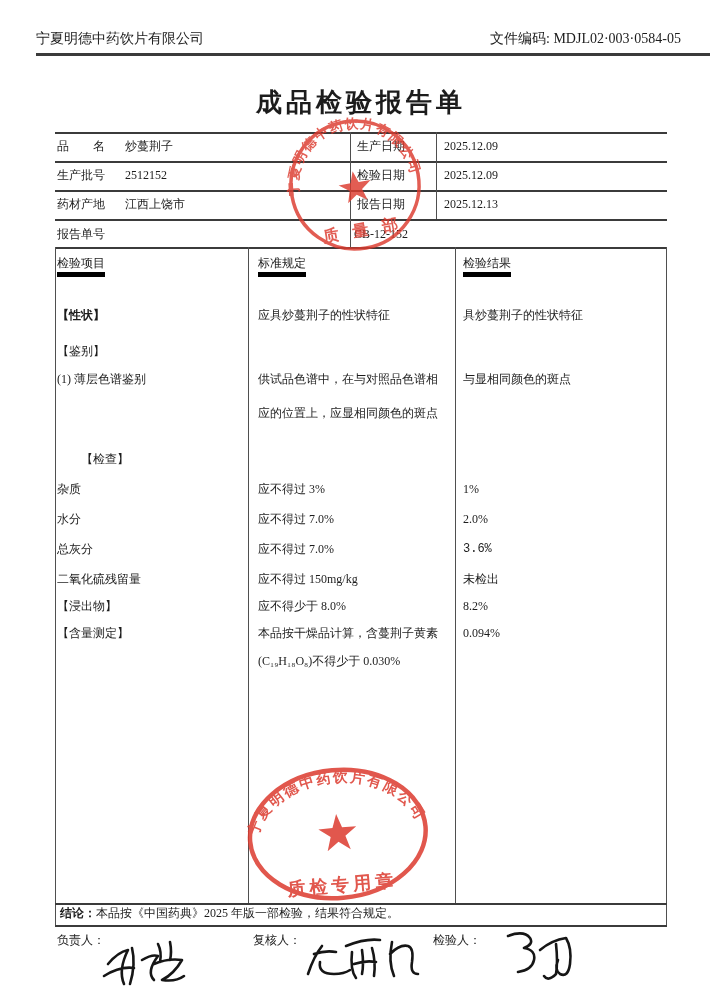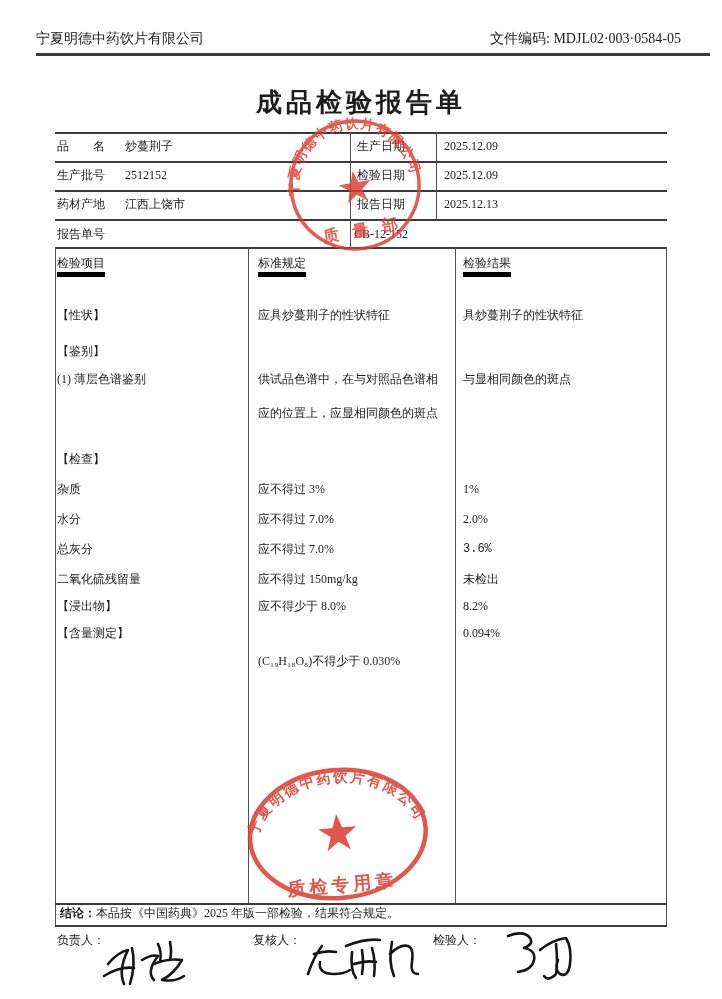--- a/index.html
+++ b/index.html
@@ -60,32 +60,32 @@
   <div class="vl" style="left:666px;top:247px;height:680px;"></div>
   <div class="vl" style="left:248px;top:247px;height:656px;"></div>
   <div class="vl" style="left:455px;top:247px;height:656px;"></div>
   <div class="hl" style="left:55px;top:903px;width:612px;"></div>
   <div class="hl" style="left:55px;top:925px;width:612px;"></div>
 
   <div class="t thead" style="left:57px;top:256px;"><span>检验项目</span></div>
   <div class="t thead" style="left:258px;top:256px;"><span>标准规定</span></div>
   <div class="t thead" style="left:463px;top:256px;"><span>检验结果</span></div>
 
-  <div class="t" style="left:57px;top:308px;">【性状】</div>
+  <div class="t" style="left:57px;top:308px;font-weight:bold;">【性状】</div>
   <div class="t" style="left:258px;top:308px;">应具炒蔓荆子的性状特征</div>
   <div class="t" style="left:463px;top:308px;">具炒蔓荆子的性状特征</div>
 
   <div class="t" style="left:57px;top:344px;">【鉴别】</div>
 
   <div class="t" style="left:57px;top:372px;">(1) 薄层色谱鉴别</div>
   <div class="t" style="left:258px;top:372px;">供试品色谱中，在与对照品色谱相</div>
   <div class="t" style="left:258px;top:406px;">应的位置上，应显相同颜色的斑点</div>
   <div class="t" style="left:463px;top:372px;">与显相同颜色的斑点</div>
 
-  <div class="t" style="left:57px;top:452px;">【检查】</div>
+  <div class="t" style="left:57px;top:452px;padding-left:24px;">【检查】</div>
 
   <div class="t" style="left:57px;top:482px;">杂质</div>
   <div class="t" style="left:258px;top:482px;">应不得过 3%</div>
   <div class="t" style="left:463px;top:482px;">1%</div>
 
   <div class="t" style="left:57px;top:512px;">水分</div>
   <div class="t" style="left:258px;top:512px;">应不得过 7.0%</div>
   <div class="t" style="left:463px;top:512px;">2.0%</div>
 
   <div class="t" style="left:57px;top:542px;">总灰分</div>
@@ -94,20 +94,21 @@
 
   <div class="t" style="left:57px;top:572px;">二氧化硫残留量</div>
   <div class="t" style="left:258px;top:572px;">应不得过 150mg/kg</div>
   <div class="t" style="left:463px;top:572px;">未检出</div>
 
   <div class="t" style="left:57px;top:599px;">【浸出物】</div>
   <div class="t" style="left:258px;top:599px;">应不得少于 8.0%</div>
   <div class="t" style="left:463px;top:599px;">8.2%</div>
 
   <div class="t" style="left:57px;top:626px;">【含量测定】</div>
+  <div class="t" style="left:258px;top:626px;">本品按干燥品计算，含蔓荆子黄素</div>
   <div class="t" style="left:258px;top:654px;">(C₁₉H₁₈O₈)不得少于 0.030%</div>
   <div class="t" style="left:463px;top:626px;">0.094%</div>
 
   <div class="t" style="left:60px;top:906px;">
     <span class="bold">结论：</span><span>本品按《中国药典》2025 年版一部检验，结果符合规定。</span>
   </div>
 
   <div class="t" style="left:57px;top:933px;">负责人：</div>
   <div class="t" style="left:253px;top:933px;">复核人：</div>
   <div class="t" style="left:433px;top:933px;">检验人：</div>

